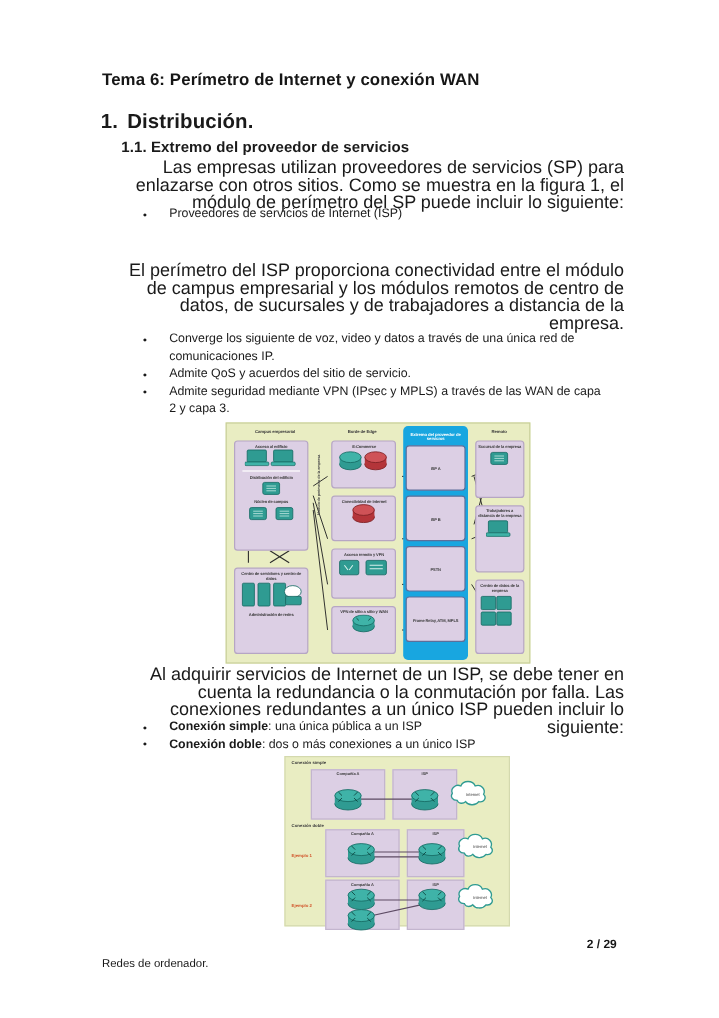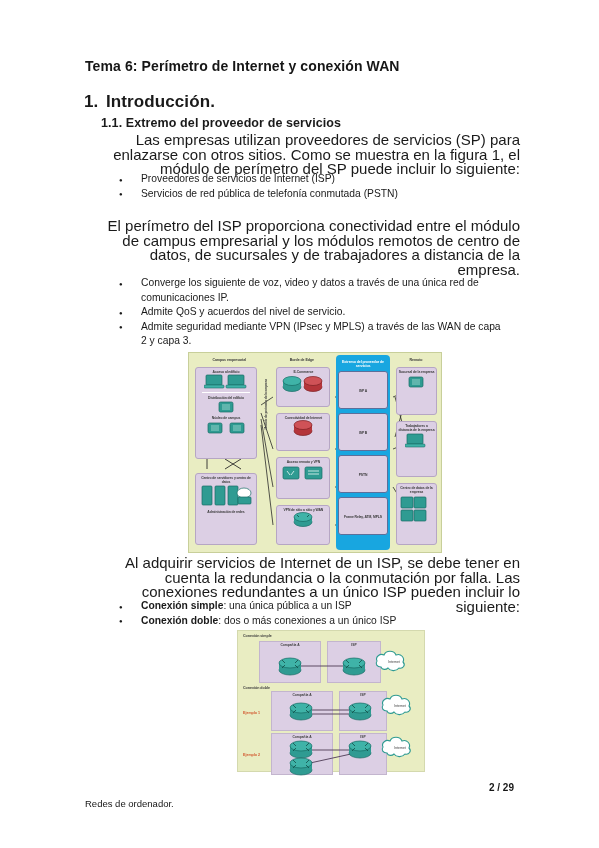--- a/index.html
+++ b/index.html
@@ -144,38 +144,37 @@
   }
 </style>
 </head>
 <body>
 
 <div class="page">
 
   <div class="running-head">Tema 6: Perímetro de Internet y conexión WAN</div>
 
   <h1 class="sec">
-    <span class="num">1.</span><span>Introducción.</span>
+    <span class="num">1.</span><span>Distribución.</span>
   </h1>
 
   <h2 class="sub">1.1. Extremo del proveedor de servicios</h2>
 
   <div class="body-text p1">Las empresas utilizan proveedores de servicios (SP) para enlazarse con otros sitios. Como se muestra en la figura 1, el módulo de perímetro del SP puede incluir lo siguiente:</div>
 
   <ul class="bul b1">
     <li>Proveedores de servicios de Internet (ISP)</li>
-    <li>Servicios de red pública de telefonía conmutada (PSTN)</li>
   </ul>
 
   <div class="body-text p2">El perímetro del ISP proporciona conectividad entre el módulo de campus empresarial y los módulos remotos de centro de datos, de sucursales y de trabajadores a distancia de la empresa.</div>
 
 
   <ul class="bul b2">
     <li>Converge los siguiente de voz, video y datos a través de una única red de comunicaciones IP.</li>
-    <li>Admite QoS y acuerdos del nivel de servicio.</li>
+    <li>Admite QoS y acuerdos del sitio de servicio.</li>
     <li>Admite seguridad mediante VPN (IPsec y MPLS) a través de las WAN de capa 2 y capa 3.</li>
   </ul>
 
   <div class="fig1">
 
     <svg class="lines" width="250" height="197" viewBox="0 0 250 197">
       <g stroke="#2a2a2a" stroke-width="0.8" fill="none">
         <line x1="72" y1="52" x2="84" y2="44"></line>
         <line x1="72" y1="60" x2="84" y2="96"></line>
         <line x1="72" y1="66" x2="84" y2="134"></line>

